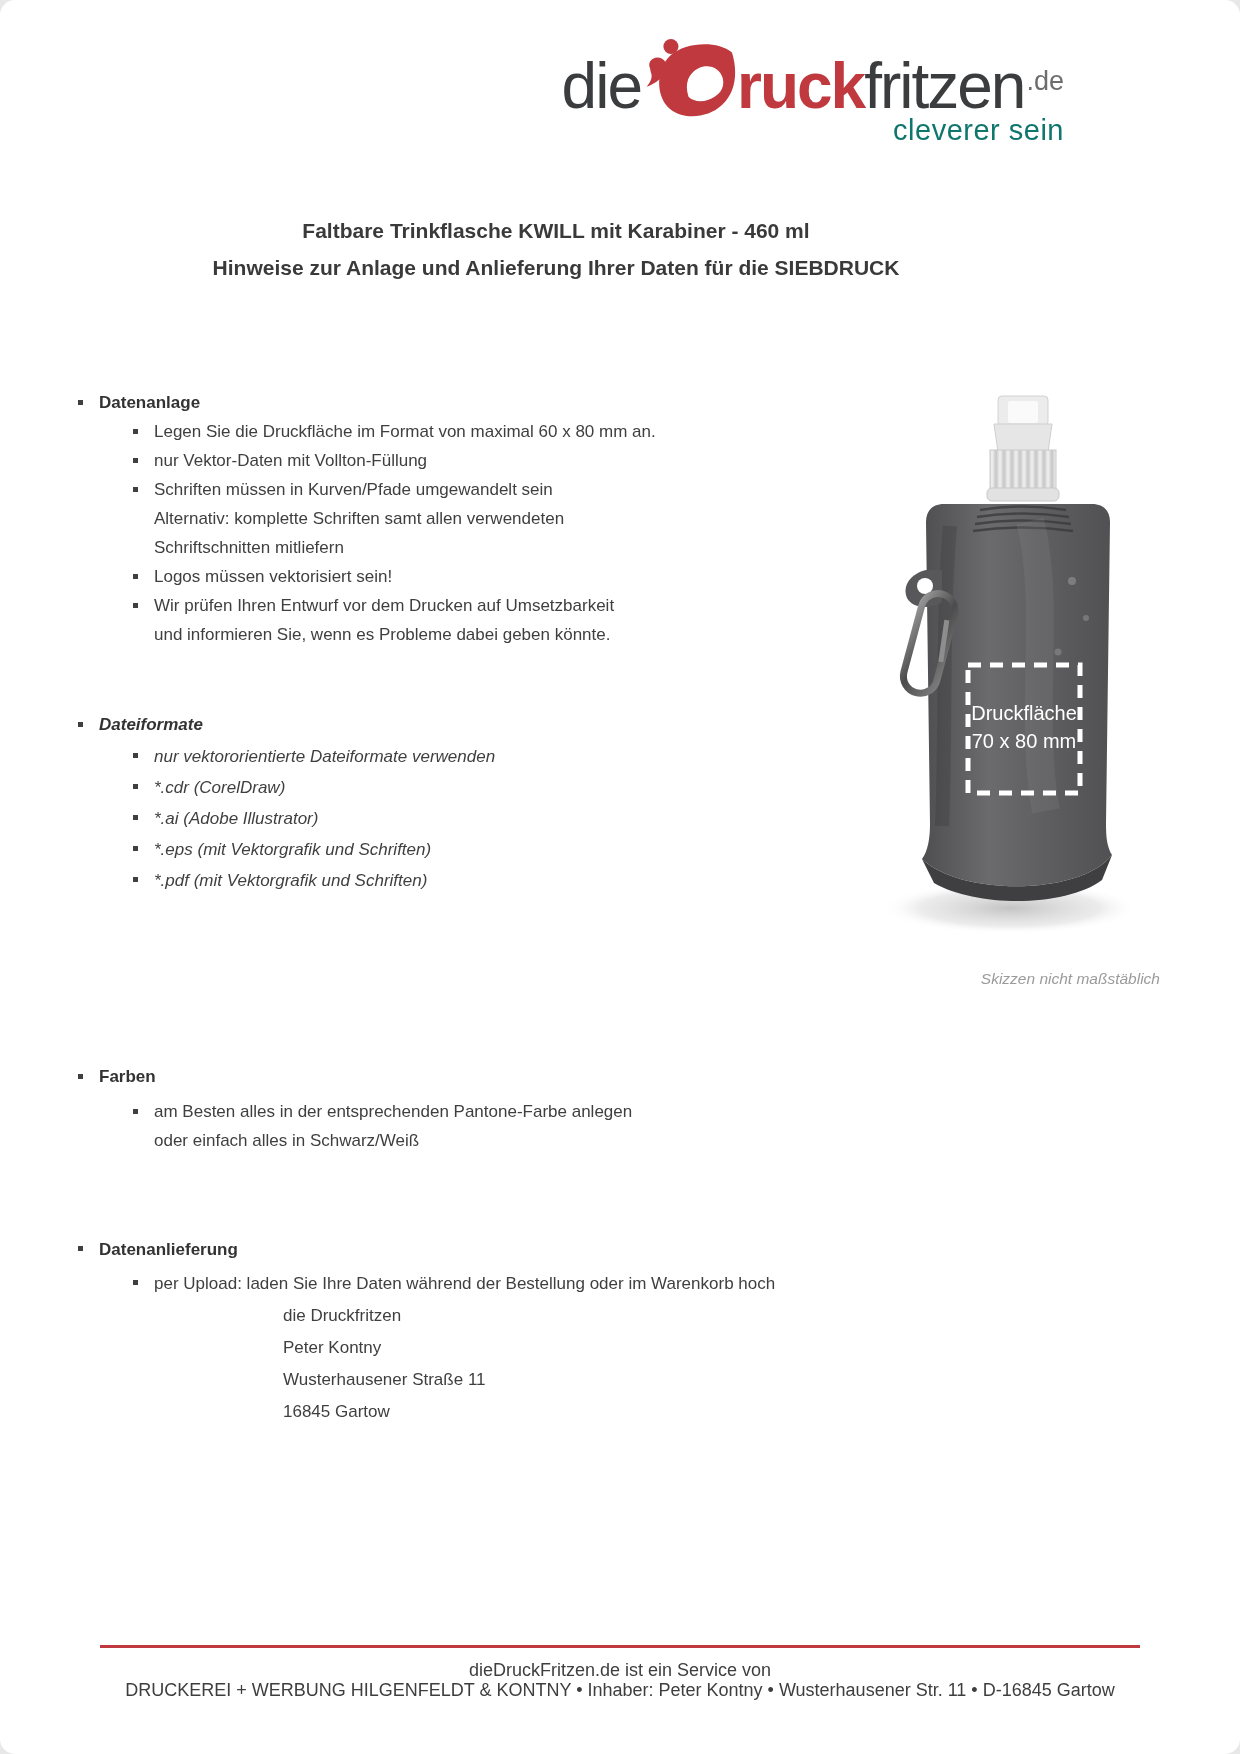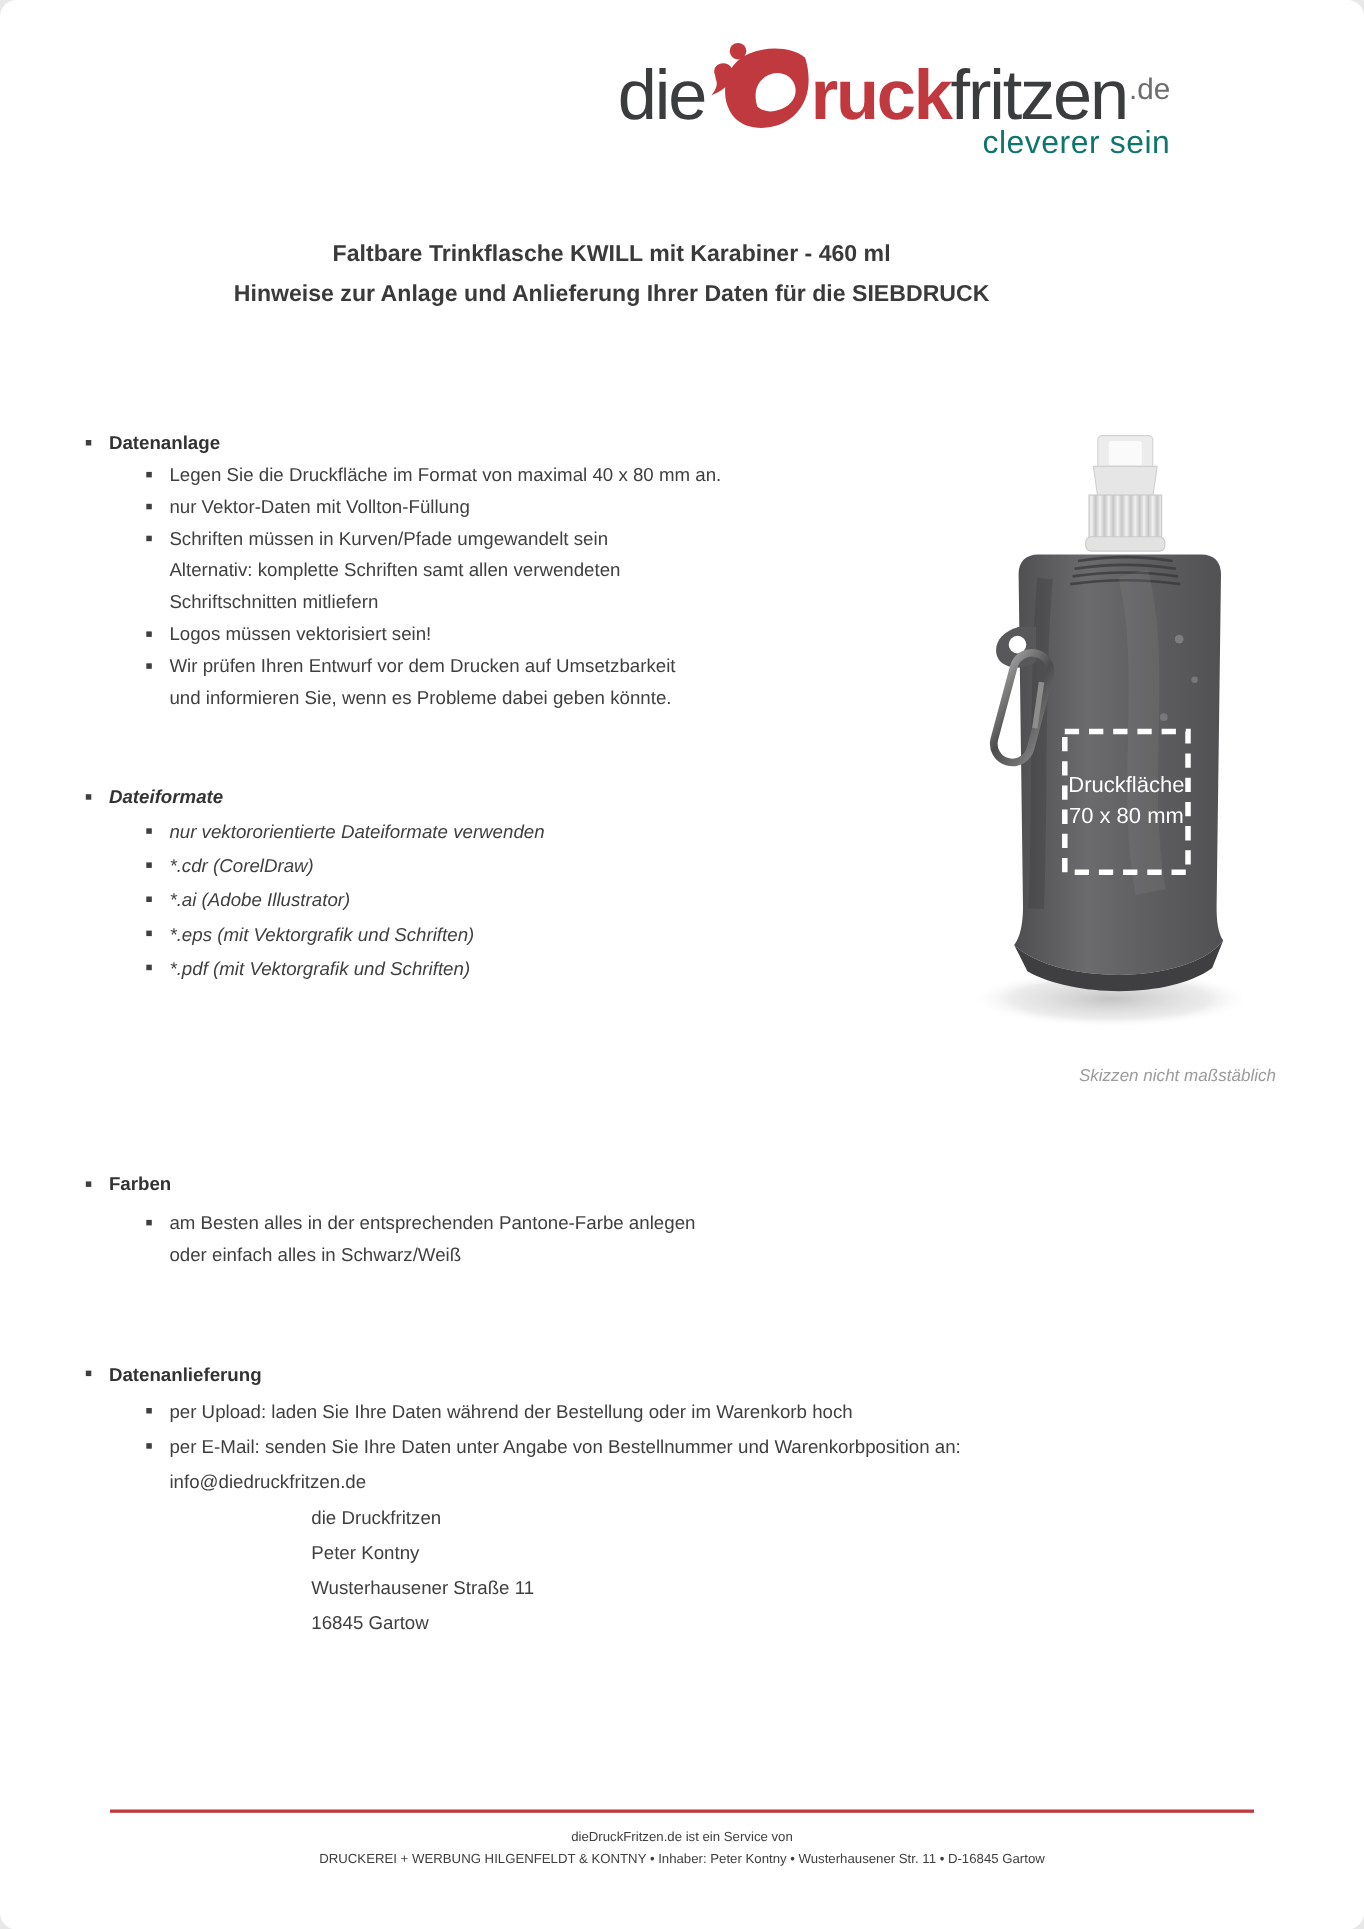--- a/index.html
+++ b/index.html
@@ -31,21 +31,21 @@
   .item{display:flex;padding-left:55px;}
   .lines{white-space:nowrap;}
   .addr{padding-left:205px;white-space:nowrap;}
   
   .bottle{position:absolute;left:880px;top:356px;width:250px;height:590px;}
   .sketch-note{position:absolute;top:970px;right:80px;font-size:15.5px;
                font-style:italic;color:#9b9b9b;}
   
   .footer-rule{position:absolute;left:100px;right:100px;top:1645px;height:3px;background:#c0393f;}
   .footer{position:absolute;top:1661px;left:0;width:1240px;text-align:center;
-          font-size:12px;line-height:19.5px;color:#3e3e3e;}
+          font-size:18px;line-height:19.5px;color:#3e3e3e;}
 </style>
 </head>
 <body>
 
 <div class="page">
 
   <div class="logo">
     <div class="logo-row">
       <span class="lg-die">die</span>
       <svg class="lg-mark" viewBox="0 0 110 100">
@@ -67,21 +67,21 @@
   </div>
 
   <div class="section s-lh29" style="top:388px;">
     <div class="h-row line">
       <span class="sq"></span>
       <span class="heading">Datenanlage</span>
     </div>
     <div class="item">
       <span class="sq"></span>
       <div class="lines">
-          <div class="line">Legen Sie die Druckfläche im Format von maximal 40 x 80 mm an.</div>
+          <div class="line">Legen Sie die Druckfläche im Format von maximal 60 x 80 mm an.</div>
         </div>
     </div>
     <div class="item">
       <span class="sq"></span>
       <div class="lines">
           <div class="line">nur Vektor-Daten mit Vollton-Füllung</div>
         </div>
     </div>
     <div class="item">
       <span class="sq"></span>
@@ -160,27 +160,20 @@
   <div class="section s-lh32" style="top:1234px;">
     <div class="h-row line" style="margin-bottom:2px;">
       <span class="sq"></span>
       <span class="heading">Datenanlieferung</span>
     </div>
     <div class="item">
       <span class="sq"></span>
       <div class="lines">
           <div class="line">per Upload: laden Sie Ihre Daten während der Bestellung oder im Warenkorb hoch</div>
         </div>
-    </div>
-    <div class="item">
-      <span class="sq"></span>
-      <div class="lines">
-        <div class="line">per E-Mail: senden Sie Ihre Daten unter Angabe von Bestellnummer und Warenkorbposition an:</div>
-        <div class="line">info@diedruckfritzen.de</div>
-      </div>
     </div>
     <div class="addr line">die Druckfritzen</div>
     <div class="addr line">Peter Kontny</div>
     <div class="addr line">Wusterhausener Straße 11</div>
     <div class="addr line">16845 Gartow</div>
   </div>
 
   <svg class="bottle" viewBox="0 0 250 590">
     <defs>
       <radialGradient id="shadowGrad" cx="50%" cy="50%" r="50%">

